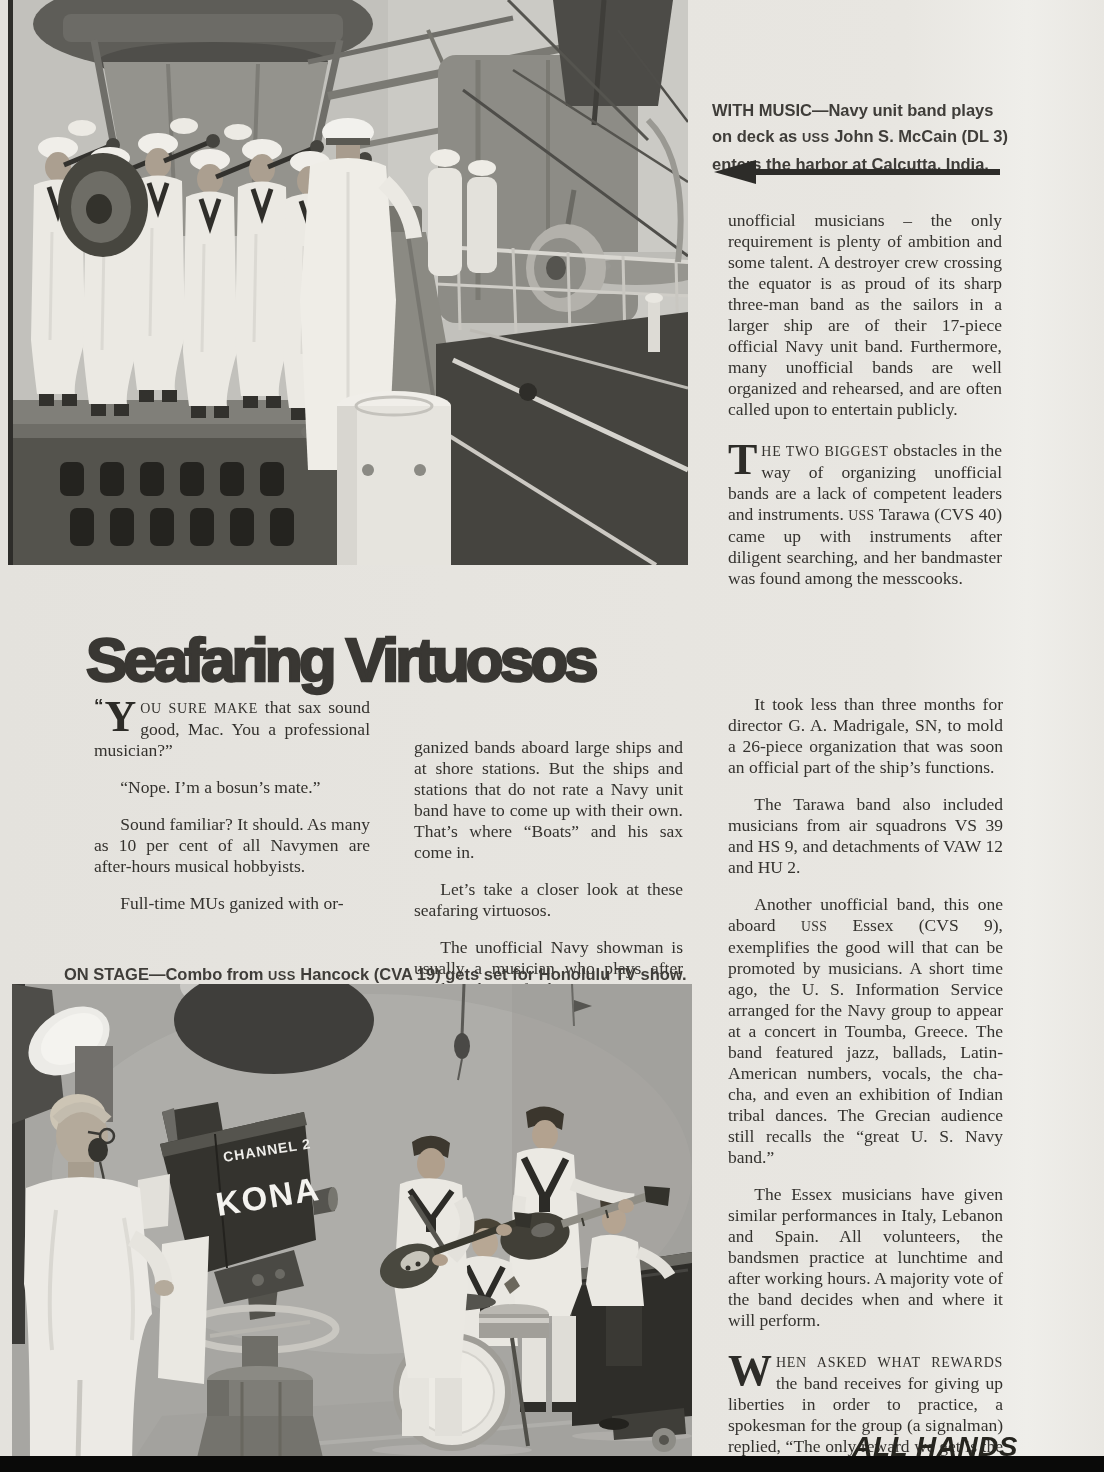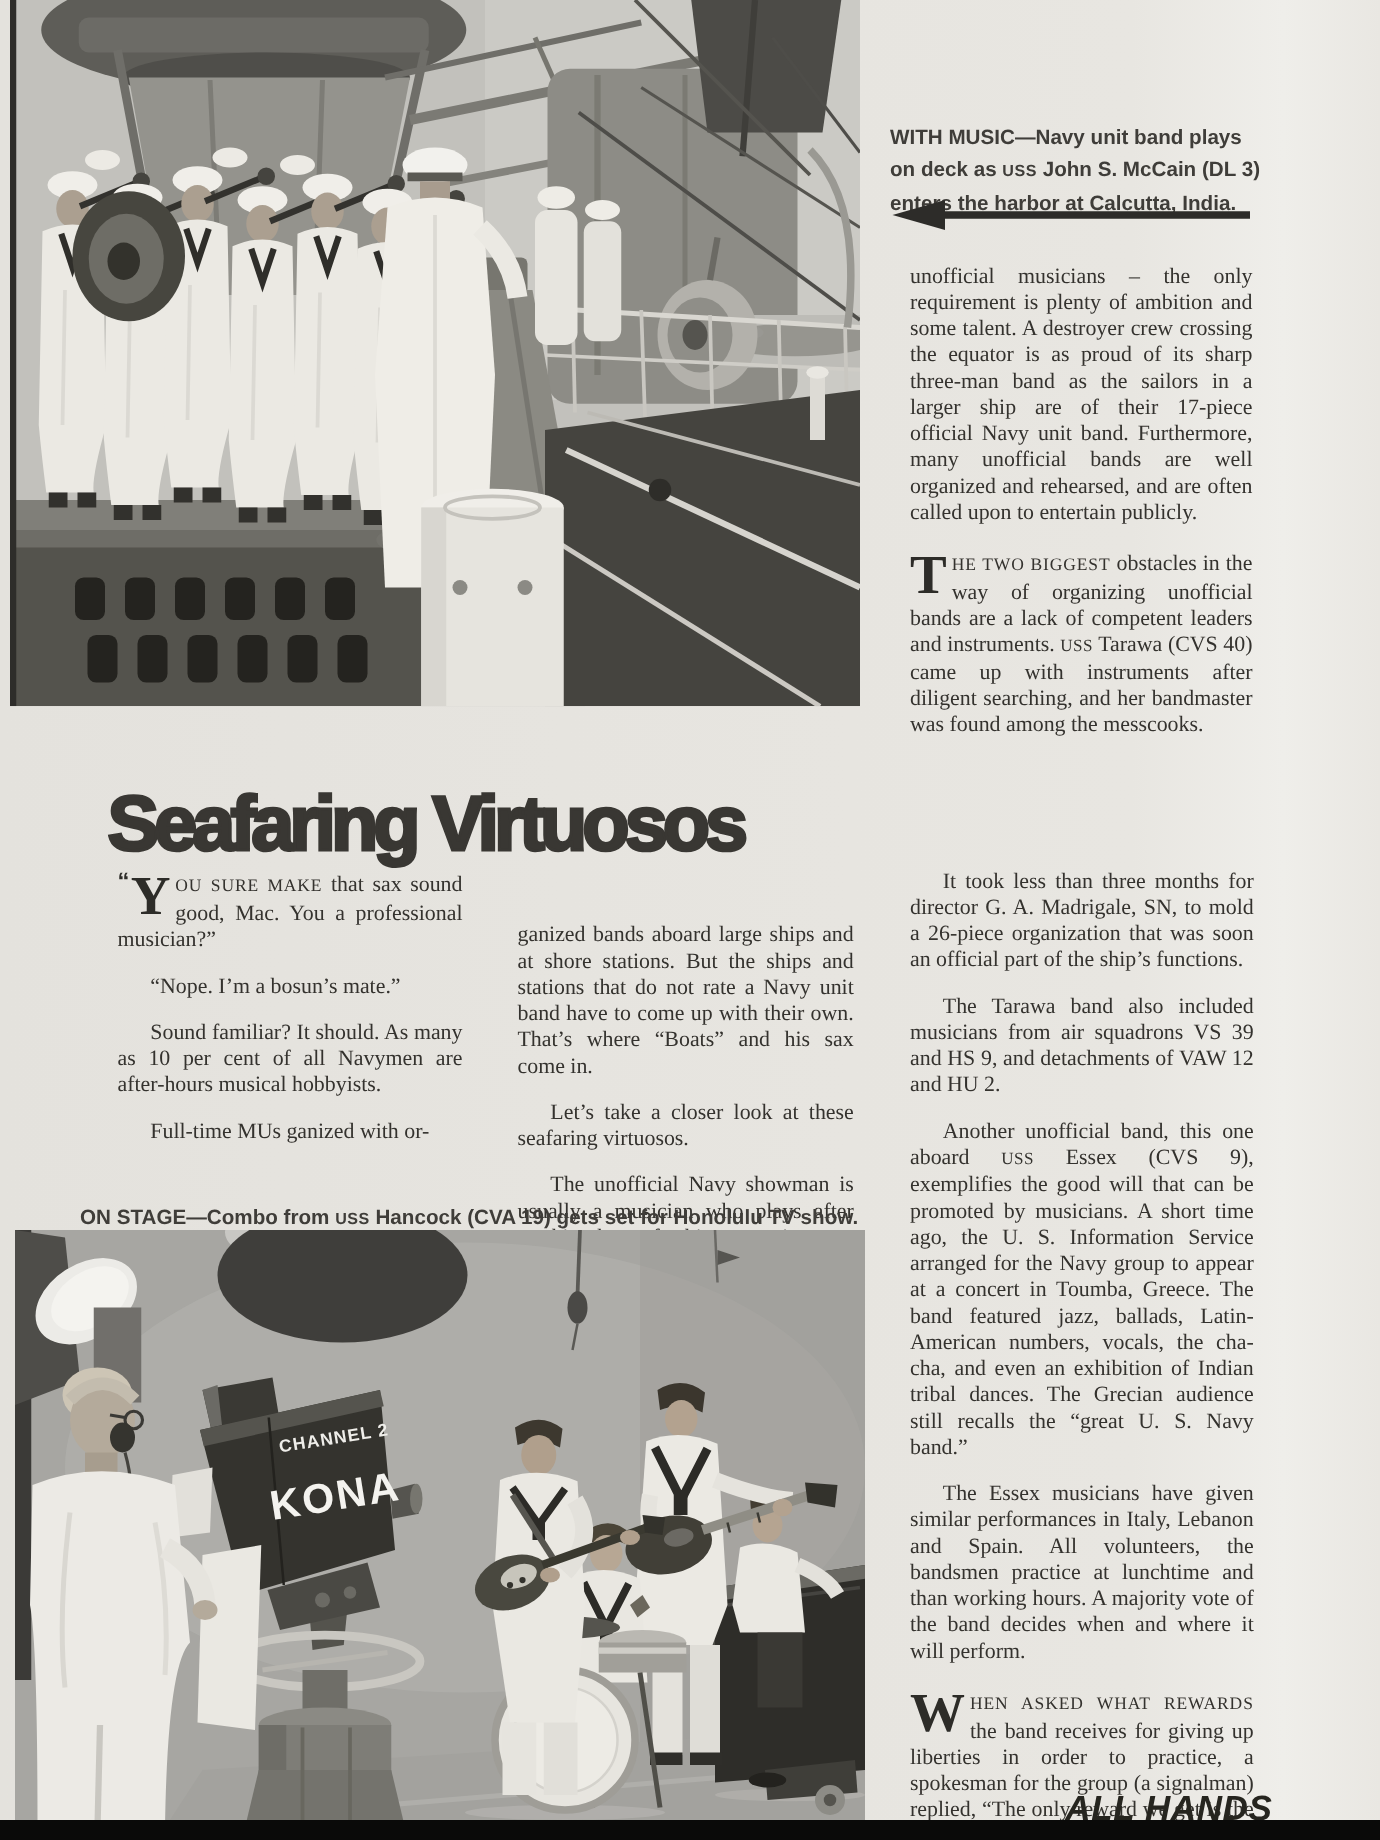--- a/index.html
+++ b/index.html
@@ -208,21 +208,21 @@
   <div class="col col-mid">
     <p class="bp"><span>ganized bands aboard large ships and at shore stations. But the ships and stations that do not rate a Navy unit band have to come up with their own. That’s where “Boats” and his sax come in.</span></p>
     <p class="bp ind"><span>Let’s take a closer look at these seafaring virtuosos.</span></p>
     <p class="bp ind"><span>The unofficial Navy showman is usually a musician who plays after working hours for his own enjoyment or to entertain his shipmates. Any Navyman can be one of these</span></p>
   </div>
 
   <div class="col col-right">
     <p class="bp ind"><span>It took less than three months for director G. A. Madrigale, SN, to mold a 26-piece organization that was soon an official part of the ship’s functions.</span></p>
     <p class="bp ind"><span>The </span><span class="r-i">Tarawa</span><span> band also included musicians from air squadrons VS 39 and HS 9, and detachments of VAW 12 and HU 2.</span></p>
     <p class="bp ind"><span>Another unofficial band, this one aboard </span><span class="r-sc">uss</span><span> </span><span class="r-i">Essex</span><span> (CVS 9), exemplifies the good will that can be promoted by musicians. A short time ago, the U. S. Information Service arranged for the Navy group to appear at a concert in Toumba, Greece. The band featured jazz, ballads, Latin-American numbers, vocals, the cha-cha, and even an exhibition of Indian tribal dances. The Grecian audience still recalls the “great U. S. Navy band.”</span></p>
-    <p class="bp ind"><span>The </span><span class="r-i">Essex</span><span> musicians have given similar performances in Italy, Lebanon and Spain. All volunteers, the bandsmen practice at lunchtime and than working hours. A majority vote of the band decides when and where it will perform.</span></p>
+    <p class="bp ind"><span>The </span><span class="r-i">Essex</span><span> musicians have given similar performances in Italy, Lebanon and Spain. All volunteers, the bandsmen practice at lunchtime and after working hours. A majority vote of the band decides when and where it will perform.</span></p>
     <p class="bp gap"><span class="dropcap">W</span><span class="lead">HEN ASKED WHAT REWARDS</span><span><span> the band receives for giving up liberties in order to practice, a spokesman for the group (a signalman) replied, “The only reward we get is the satisfaction of a warm re-</span></span></p>
   </div>
 
   <p class="capt onstage-caption"><span>ON STAGE—Combo from </span><span class="r-sc">uss</span><span> </span><span class="r-i">Hancock</span><span> (CVA 19) gets set for Honolulu TV show.</span></p>
 
   <div class="photo photo-bottom">
     <svg width="680" height="478" viewBox="0 0 680 478">
       <rect width="680" height="478" fill="#a7a6a2"></rect>
       <ellipse cx="360" cy="190" rx="320" ry="180" fill="#b1b0ac" opacity="0.7"></ellipse>
       <rect x="500" y="0" width="180" height="478" fill="#9d9c98" opacity="0.5"></rect>

